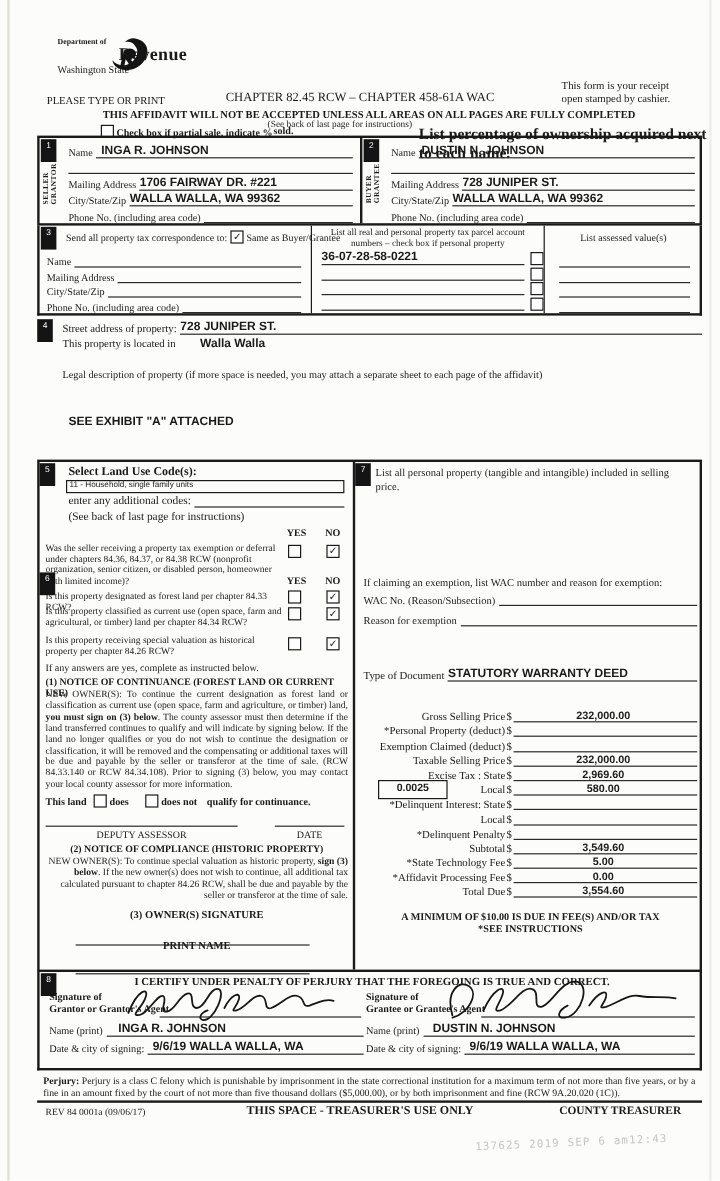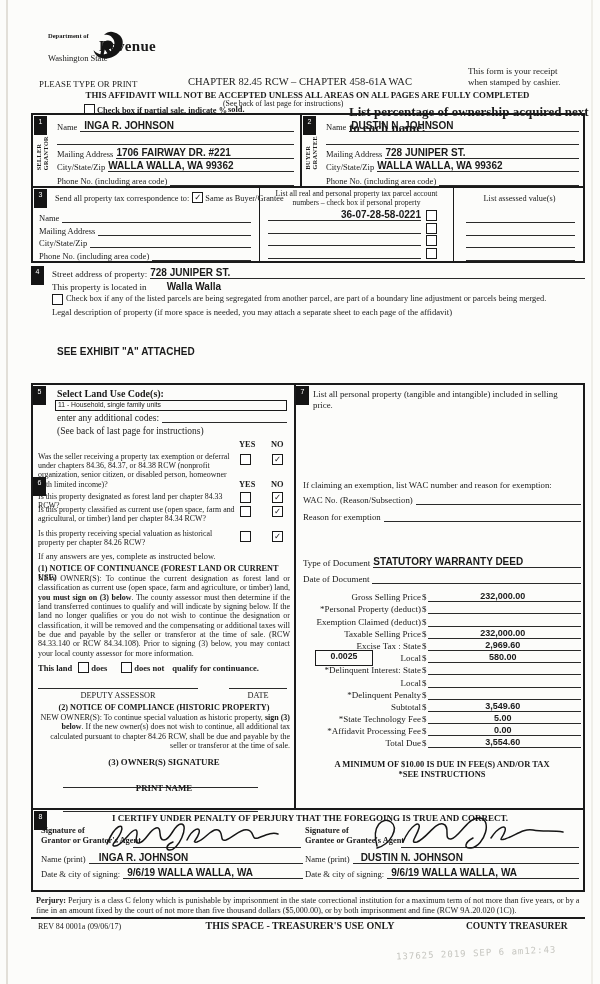--- a/index.html
+++ b/index.html
@@ -42,21 +42,21 @@
     <div style="font-size:15px;font-weight:bold;letter-spacing:.3px;line-height:14px;text-align:right;">Revenue</div>
     <div style="font-size:8.5px;padding-left:12px;">Washington State</div>
   </div>
   <svg class="al" style="left:92px;top:31px;" width="32" height="32" viewBox="0 0 40 40">
     <path d="M28 2c8 2 12 9 10 16-2 10-13 18-25 16-6-1-10-5-11-10 5 6 14 7 20 2 7-5 8-13 3-18-2-3-6-4-10-3 4-4 9-5 13-3z" fill="#141414"></path>
     <path d="M14 14c4-3 10-3 12 1 2 3-1 7-5 8l6 8-5 1-6-9-2 9-4-1 4-17z" fill="#141414"></path>
   </svg>
   <div class="al ctr" style="left:140px;top:76px;width:320px;font-size:10.5px;">CHAPTER 82.45 RCW – CHAPTER 458-61A WAC</div>
   <div class="al" style="left:468px;top:66px;width:115px;font-size:9px;line-height:10.5px;">
     <span>This form is your receipt</span><br>
-    <span>when stamped by cashier.</span>
+    <span>open stamped by cashier.</span>
   </div>
   <div class="al" style="left:39px;top:79px;font-size:8.8px;">PLEASE TYPE OR PRINT</div>
   <div class="al ctr b" style="left:30px;top:90px;width:555px;font-size:8.8px;">THIS AFFIDAVIT WILL NOT BE ACCEPTED UNLESS ALL AREAS ON ALL PAGES ARE FULLY COMPLETED</div>
   <div class="al" style="left:223px;top:99px;font-size:7.8px;">(See back of last page for instructions)</div>
   <div class="al fl" style="left:84px;top:104px;font-size:8.4px;font-weight:bold;">
     <span class="cb"></span>
     <span style="padding-left:2px;">Check box if partial sale, indicate %</span>
   </div>
   <div class="al b" style="left:228px;top:105px;font-size:8.4px;">sold.</div>
   <div class="al b" style="left:349px;top:104px;font-size:13px;">List percentage of ownership acquired next to each name.</div>
@@ -147,21 +147,21 @@
             <span class="lbl">Phone No. (including area code)</span>
             <span class="fill"></span>
           </div>
       </div>
     </div>
     <div class="al" style="left:227px;top:0;width:194px;height:100%;border-right:1.5px solid #1a1a1a;box-sizing:border-box;">
       <div class="ctr" style="font-size:7.7px;line-height:8.6px;padding-top:2px;">
         <span>List all real and personal property tax parcel account</span><br>
         <span>numbers – check box if personal property</span>
       </div>
-      <div class="al" style="left:8px;top:21px;right:16px;text-align:right;">
+      <div class="al" style="left:8px;top:21px;right:0;">
         <div class="s3row fl">
             <span class="fill"><span class="val">36-07-28-58-0221</span></span>
             <span class="cb" style="margin-left:5px;"></span>
           </div>
         <div class="s3row fl">
             <span class="fill"></span>
             <span class="cb" style="margin-left:5px;"></span>
           </div>
         <div class="s3row fl">
             <span class="fill"></span>
@@ -193,24 +193,20 @@
   </div>
 
   <div class="numbox" style="left:31px;top:266px;">4</div>
   <div class="al fl" style="left:52px;top:267px;width:533px;font-size:9px;">
     <span class="lbl">Street address of property:</span>
     <span class="fill"><span class="val">728 JUNIPER ST.</span></span>
   </div>
   <div class="al" style="left:52px;top:281px;font-size:9px;">
     <span>This property is located in</span>
     <span class="val" style="padding-left:18px;">Walla Walla</span>
-  </div>
-  <div class="al fl" style="left:52px;top:294px;font-size:8.4px;align-items:flex-start;">
-    <span class="cb"></span>
-    <span style="padding-left:3px;">Check box if any of the listed parcels are being segregated from another parcel, are part of a boundary line adjustment or parcels being merged.</span>
   </div>
   <div class="al" style="left:52px;top:307px;font-size:8.6px;">Legal description of property (if more space is needed, you may attach a separate sheet to each page of the affidavit)</div>
   <div class="al val" style="left:57px;top:346px;">SEE EXHIBIT "A" ATTACHED</div>
 
   <div class="box" style="left:31px;top:383px;width:554px;height:427px;">
     <div class="al" style="left:261px;top:0;bottom:0;border-left:2px solid #1a1a1a;"></div>
 
     <div class="numbox" style="left:0;top:1px;">5</div>
     <div class="al" style="left:24px;top:3px;font-size:10px;font-weight:600;">Select Land Use Code(s):</div>
     <div class="al" style="left:22px;top:15px;width:232px;height:11px;border:1.5px solid #1a1a1a;box-sizing:border-box;">
@@ -276,24 +272,20 @@
       <span class="lbl">WAC No. (Reason/Subsection)</span>
       <span class="fill"></span>
     </div>
     <div class="al fl" style="left:270px;top:127px;width:278px;font-size:8.8px;">
       <span class="lbl">Reason for exemption</span>
       <span class="fill"></span>
     </div>
     <div class="al fl" style="left:270px;top:171px;width:278px;font-size:9px;">
       <span class="lbl">Type of Document</span>
       <span class="fill"><span class="val">STATUTORY WARRANTY DEED</span></span>
-    </div>
-    <div class="al fl" style="left:270px;top:189px;width:278px;font-size:9px;">
-      <span class="lbl">Date of Document</span>
-      <span class="fill"></span>
     </div>
 
     <div class="al" style="left:270px;top:205px;width:278px;">
       <div class="finrow">
           <span class="finlab">Gross Selling Price</span>
           <span class="findol">$</span>
           <span class="finline"><span class="finval">232,000.00</span></span>
         </div>
       <div class="finrow">
           <span class="finlab">*Personal Property (deduct)</span>

